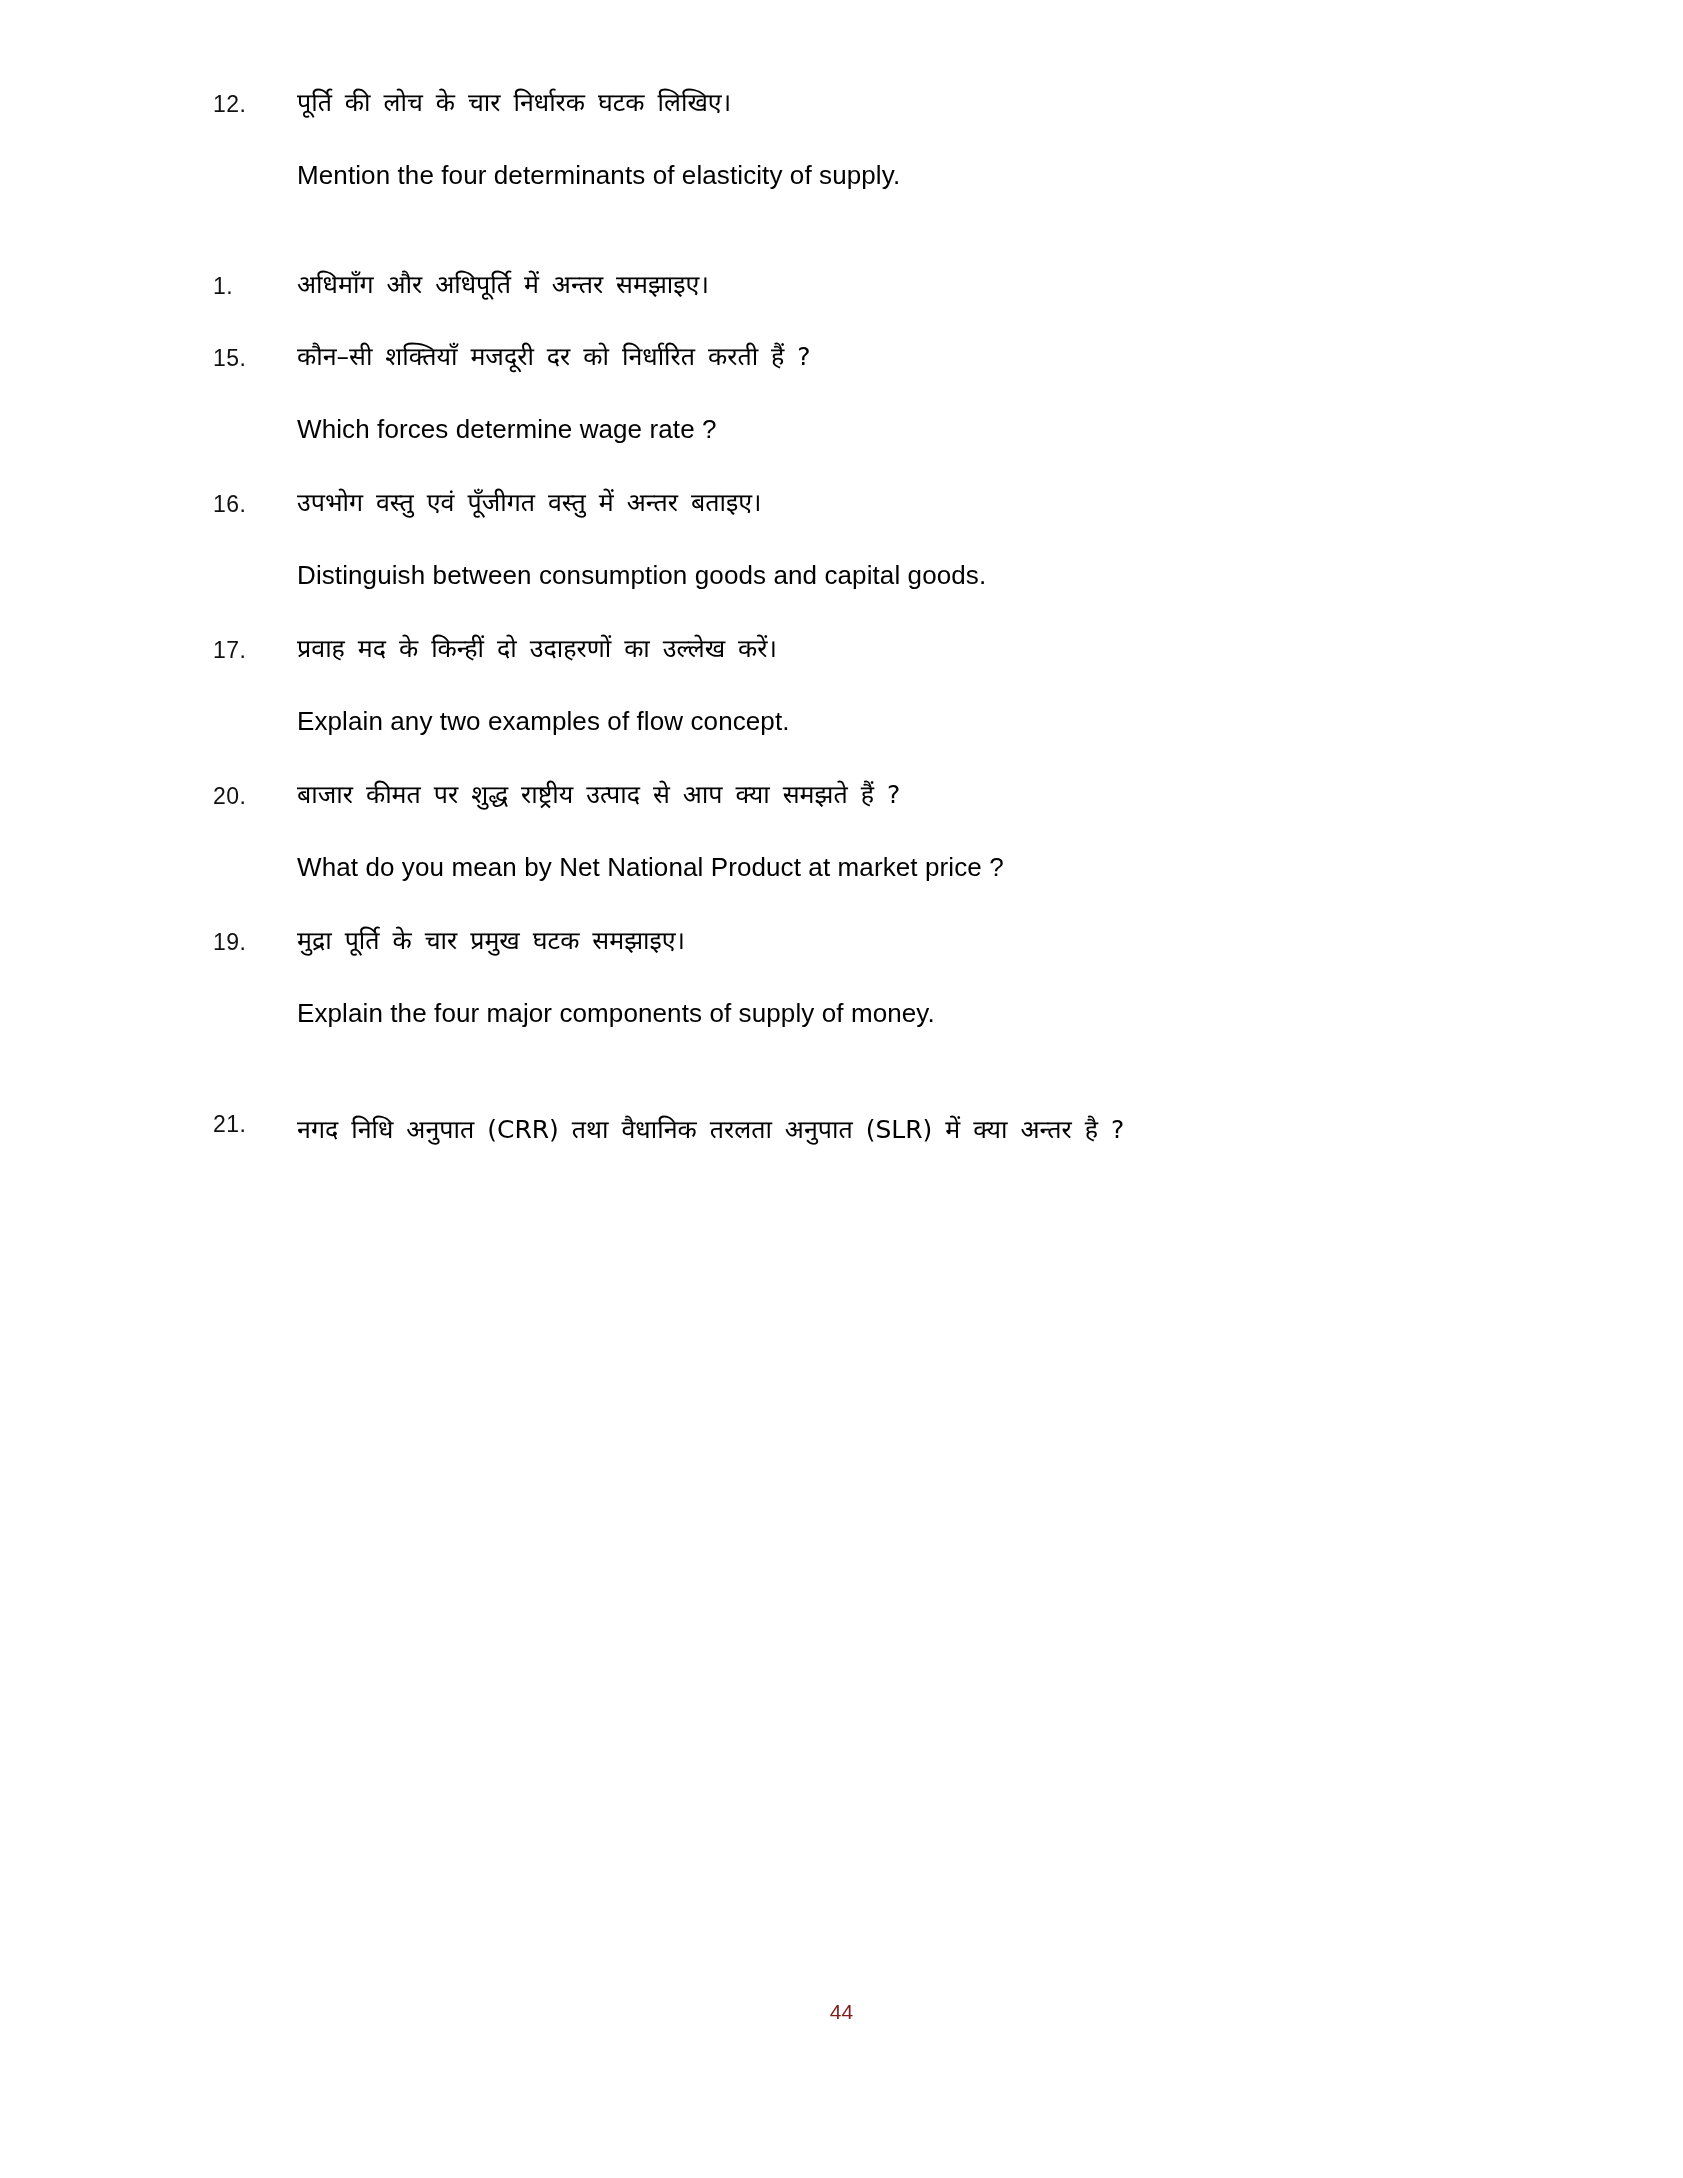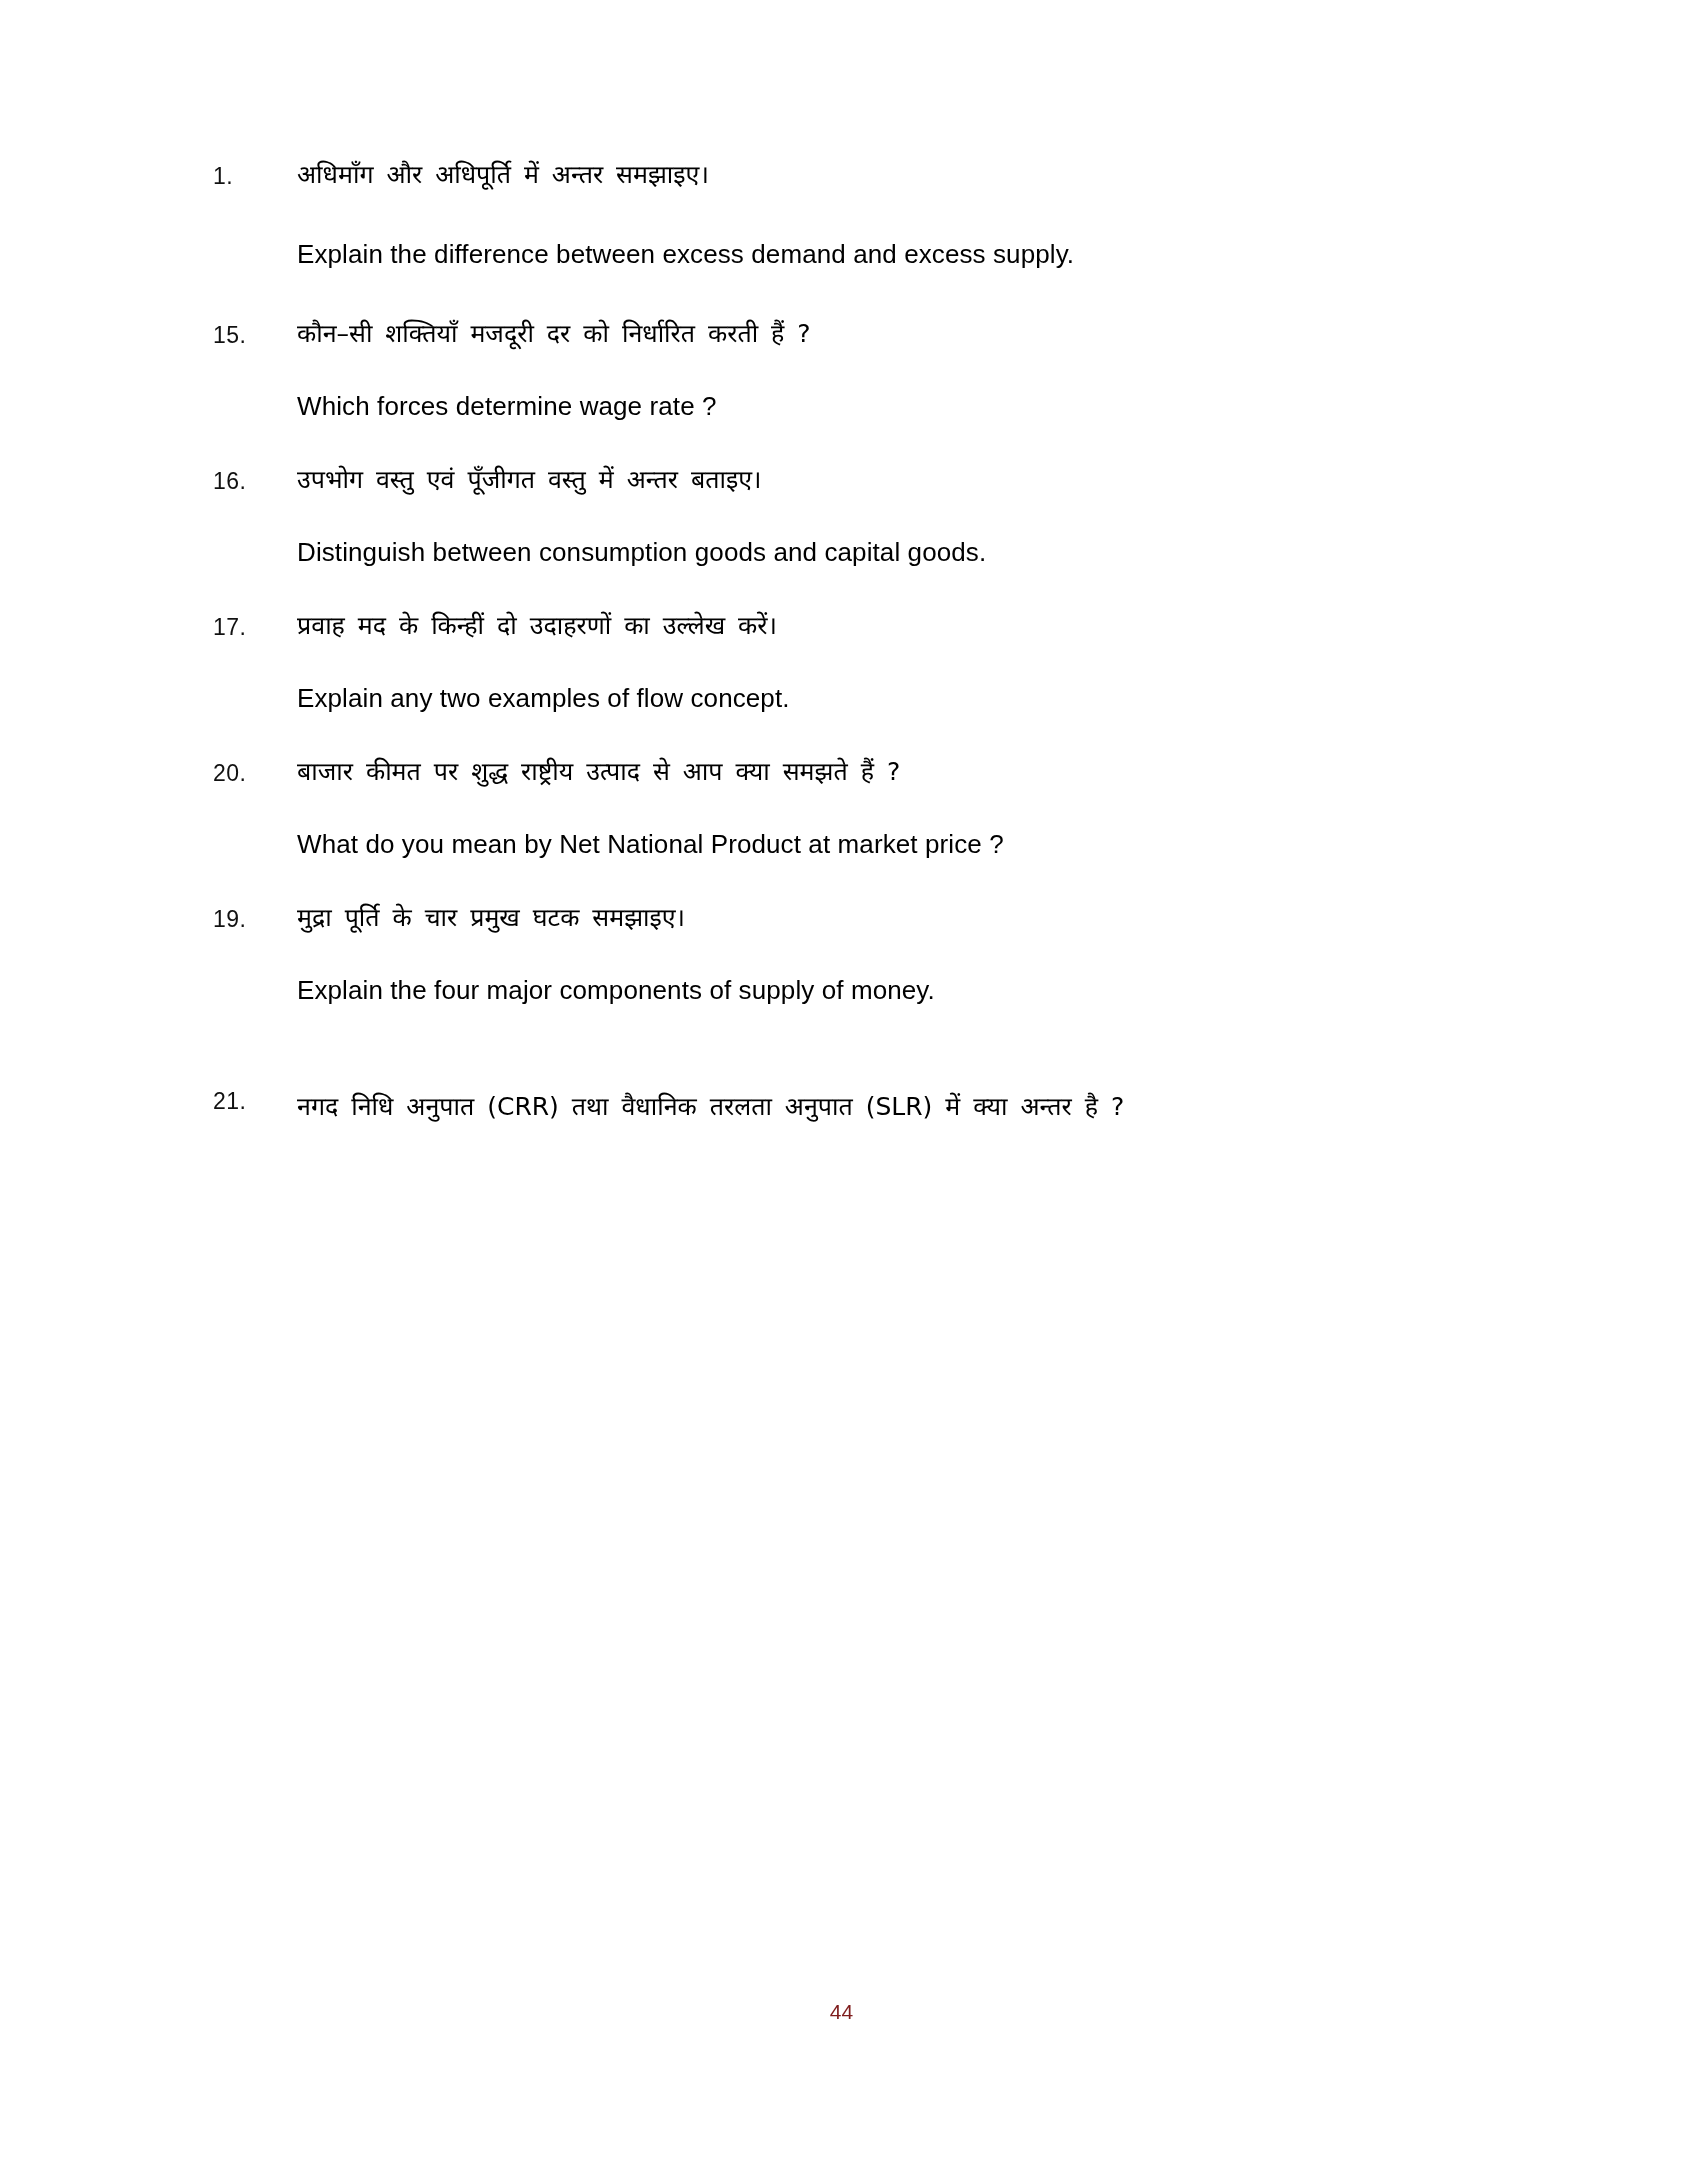--- a/index.html
+++ b/index.html
@@ -95,30 +95,38 @@
     color: #7f1d1d;
   }
 </style>
 </head>
 <body>
 
 <div class="page">
 
   <div class="content">
 
+    <div class="qblock">
+      <div class="qrow">
+        <div class="qnum">12.</div>
+        <div class="qbody">
+          <div class="line-hi">पूर्ति की लोच के चार निर्धारक घटक लिखिए।</div>
+          <div class="line-en">Mention the four determinants of elasticity of supply.</div>
+        </div>
+      </div>
+    </div>
     <div class="gap-after"></div>
 
     <div class="gap-after"></div>
 
     <div class="qblock">
       <div class="qrow">
         <div class="qnum">1.</div>
         <div class="qbody">
           <div class="line-hi">अधिमाँग और अधिपूर्ति में अन्तर समझाइए।</div>
-          <div class="line-en justify" style="line-height:1.95;">Explain the difference between excess demand and excess supply.</div>
         </div>
       </div>
     </div>
     <div class="gap-after"></div>
 
     <div class="qblock">
       <div class="qrow">
         <div class="qnum">15.</div>
         <div class="qbody">
           <div class="line-hi">कौन–सी शक्तियाँ मजदूरी दर को निर्धारित करती हैं ?</div>

